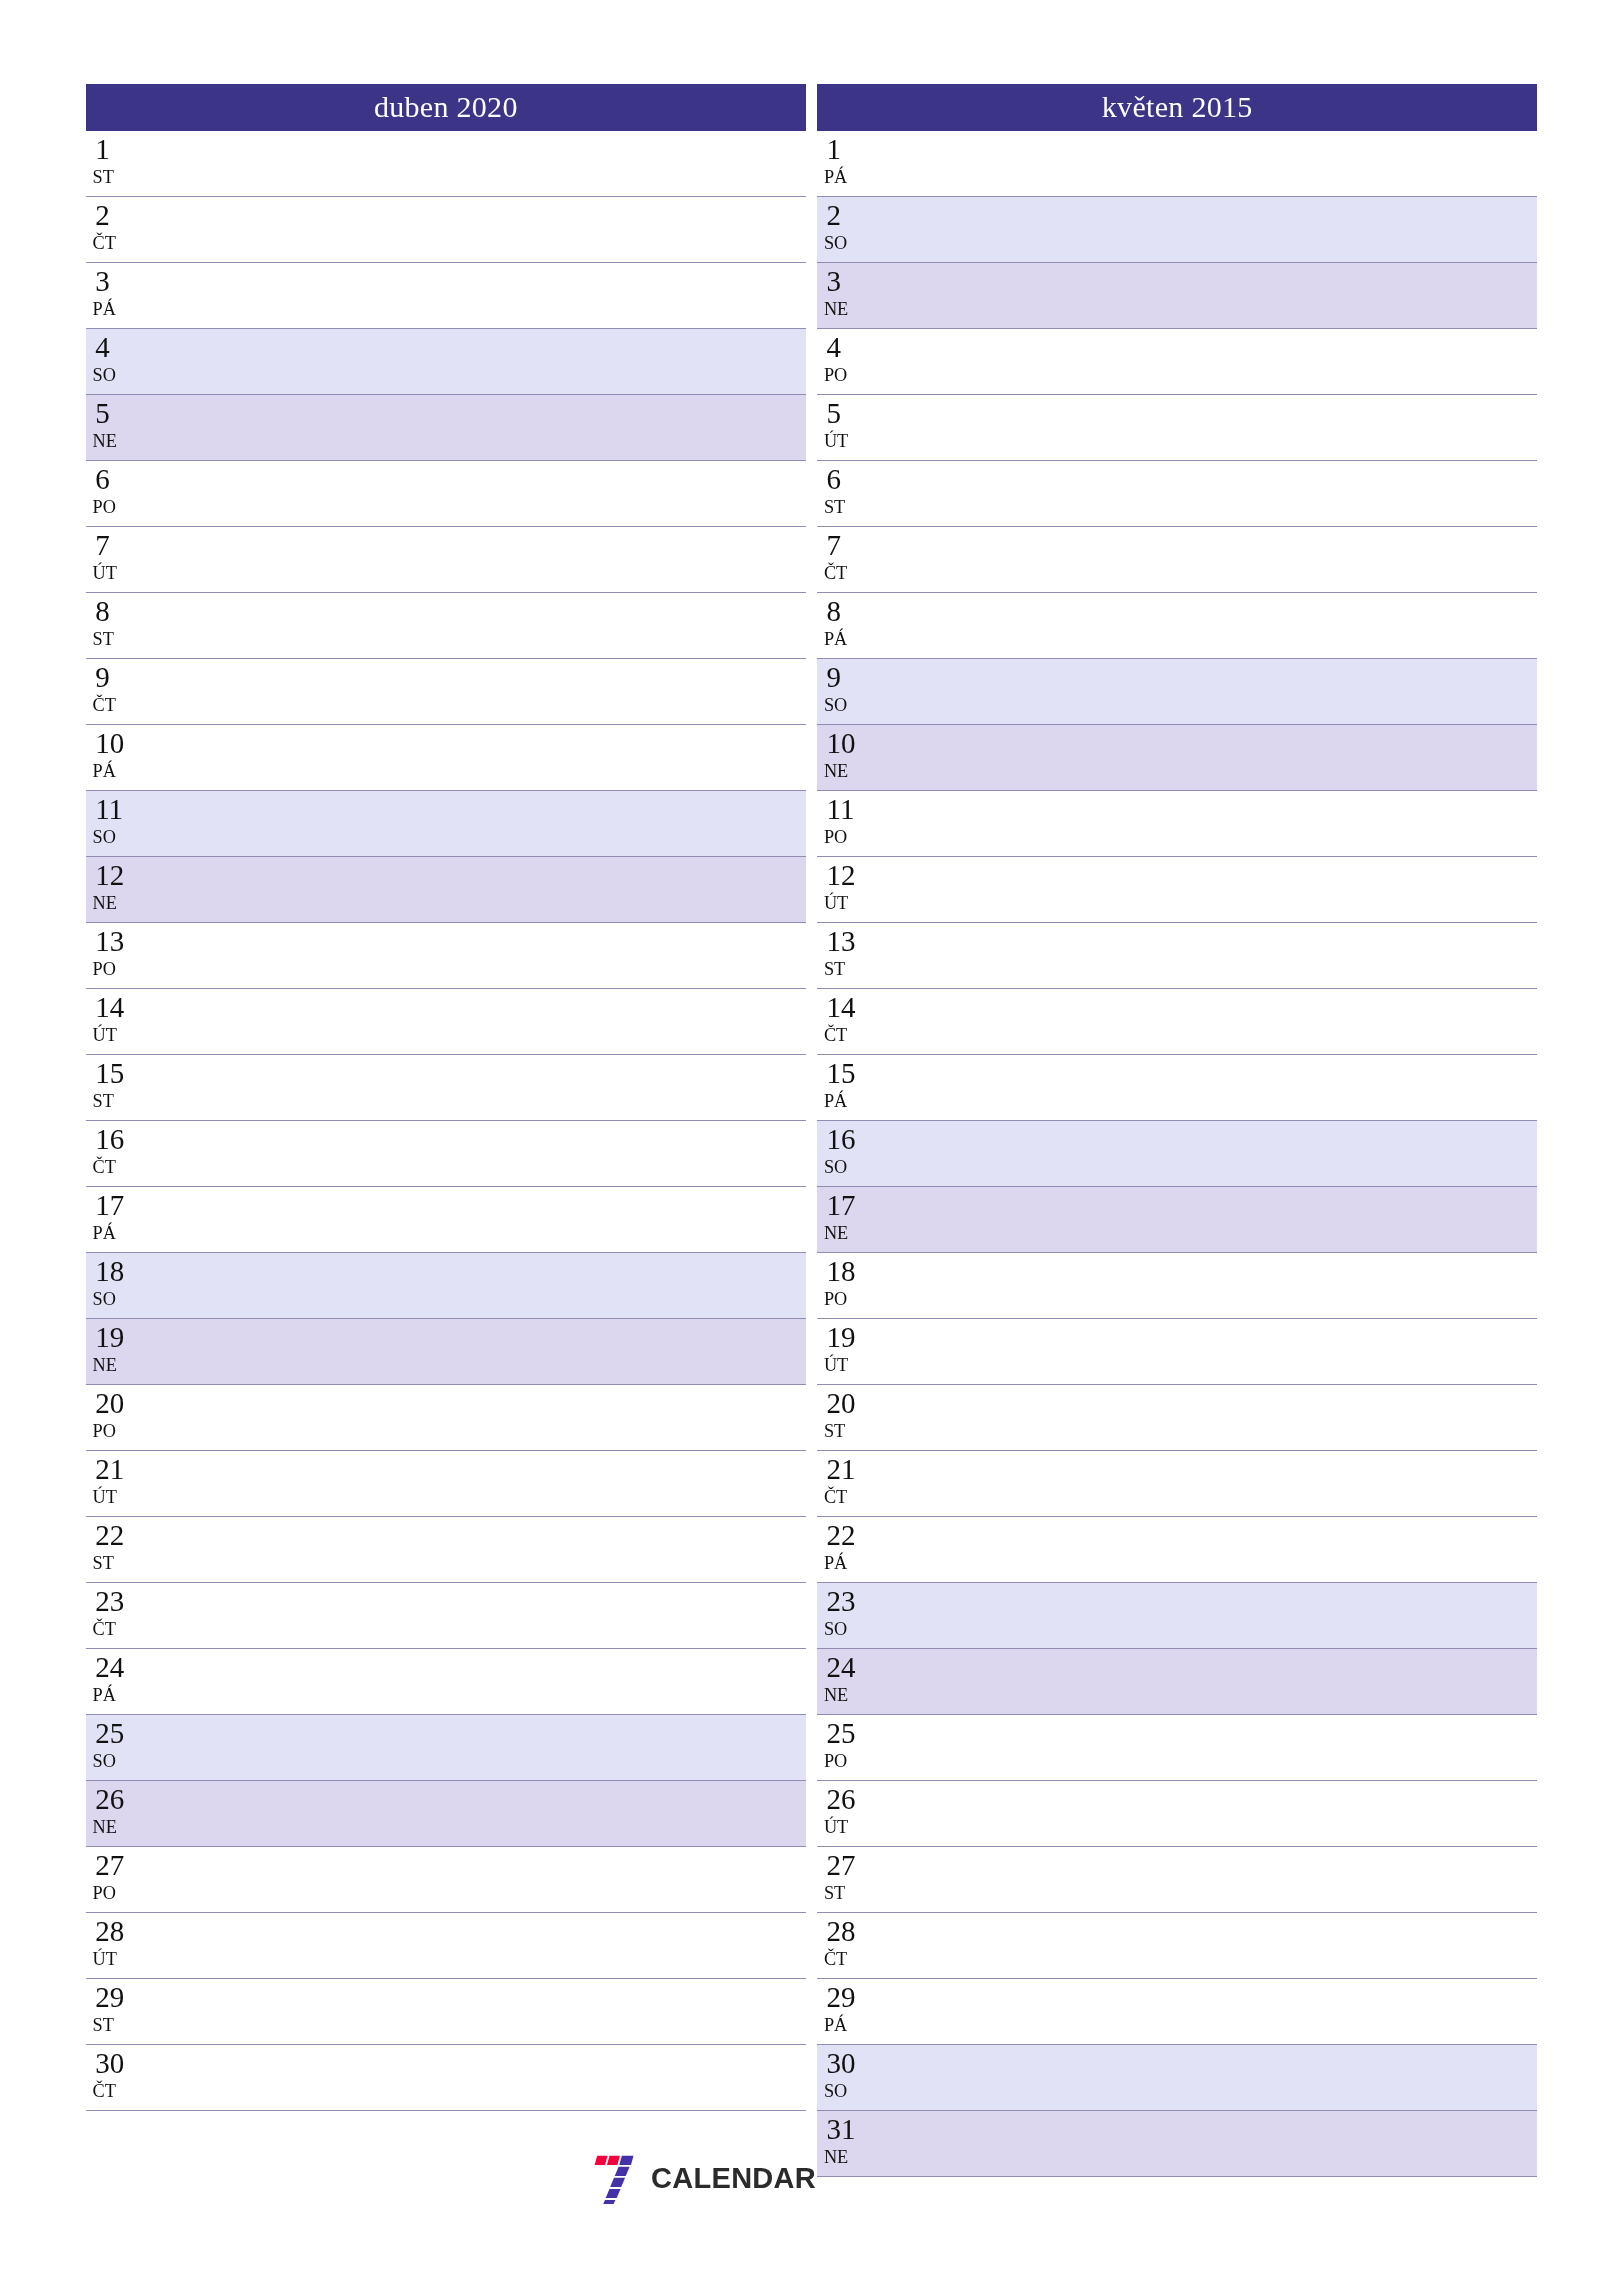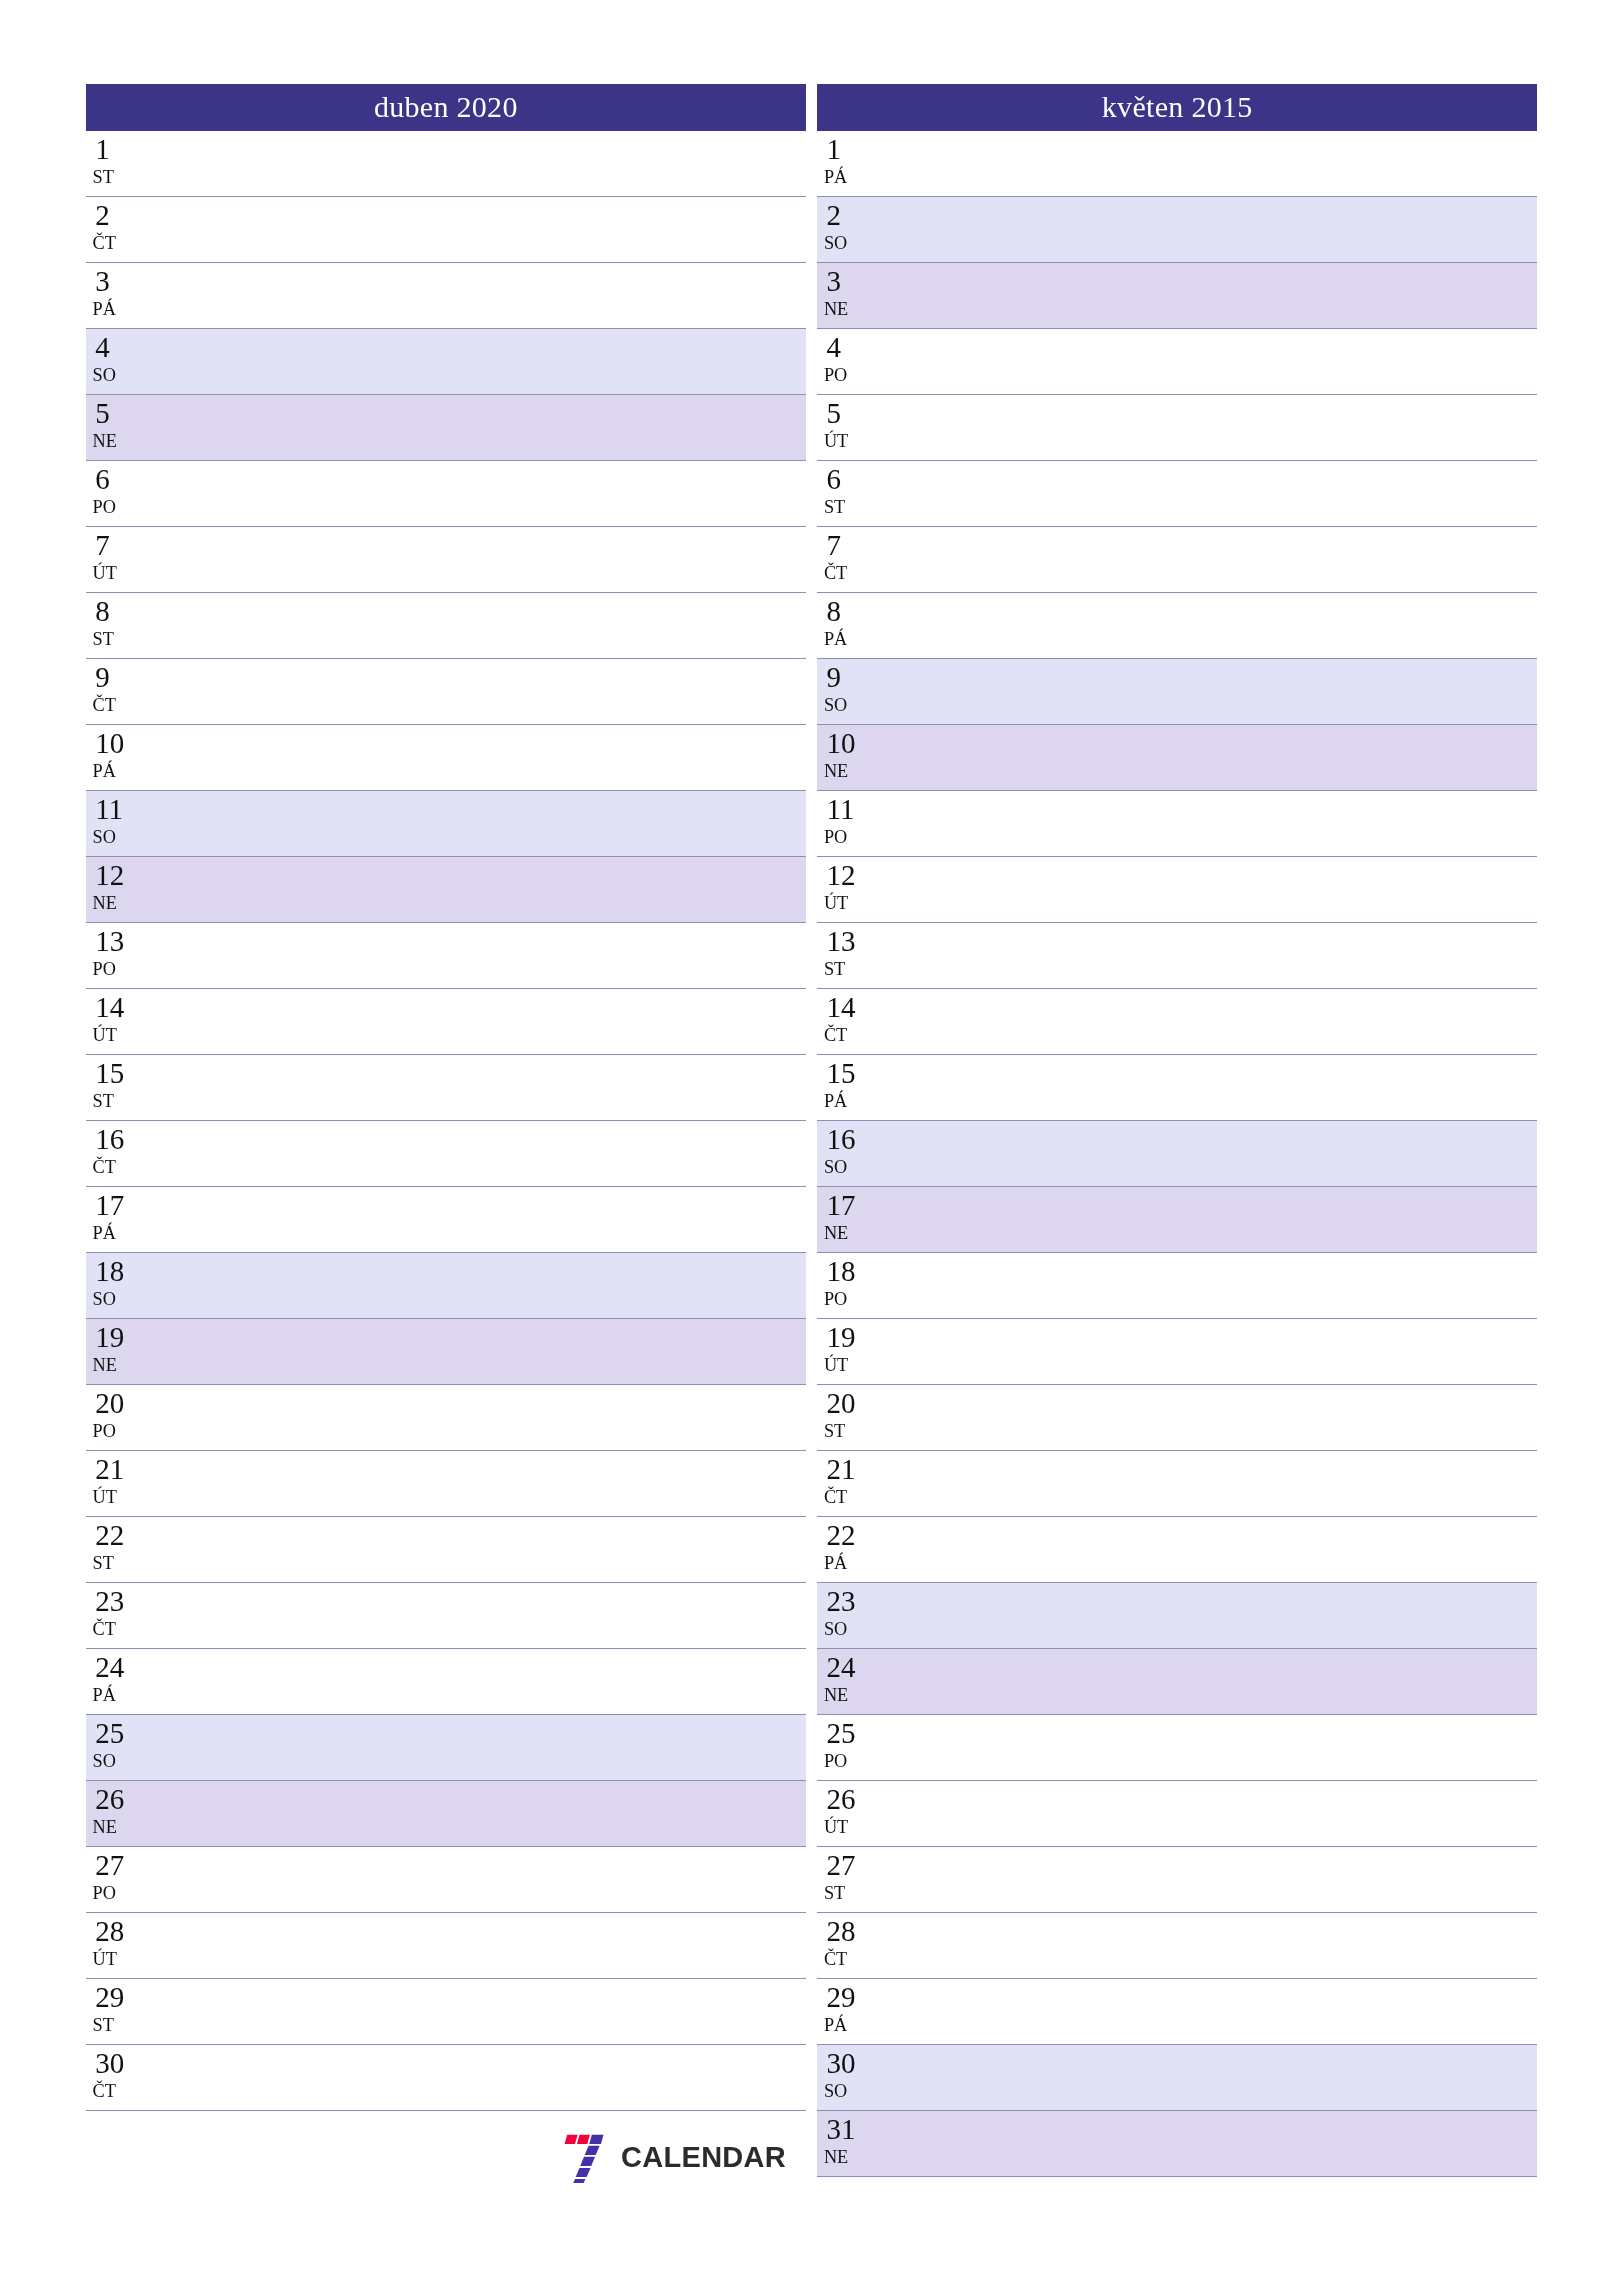--- a/index.html
+++ b/index.html
@@ -102,26 +102,26 @@
     position: absolute;
     left: 79px;
     right: 0;
     top: 0;
     bottom: 0;
   }
 
   
   .footer {
     position: absolute;
-    left: 74px;
+    left: 104px;
     width: 720px;
     top: 2132px;
     height: 72px;
     display: flex;
-    align-items: flex-start;
+    align-items: flex-end;
     justify-content: flex-end;
     padding-right: 7.9px;
     box-sizing: border-box;
   }
 
   .logo {
     display: flex;
     align-items: center;
     gap: 10.5px;
   }

